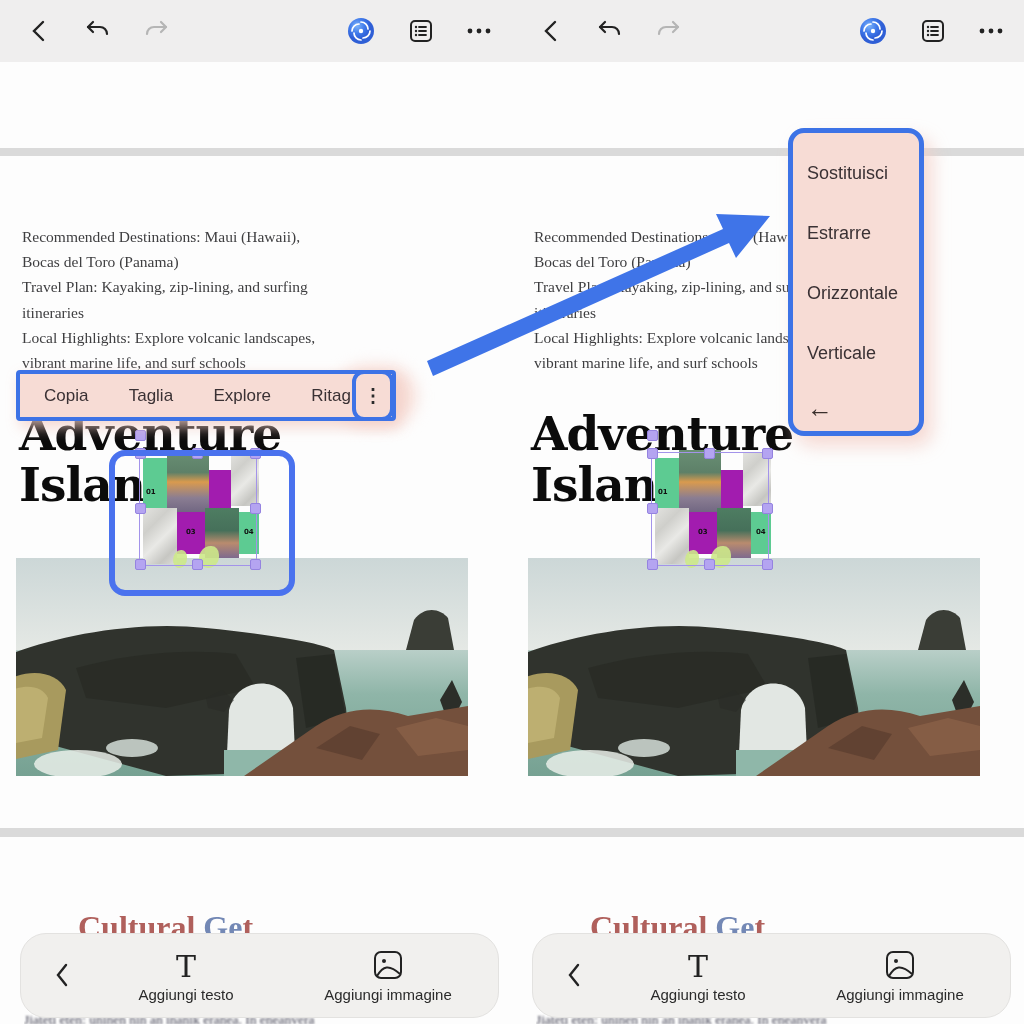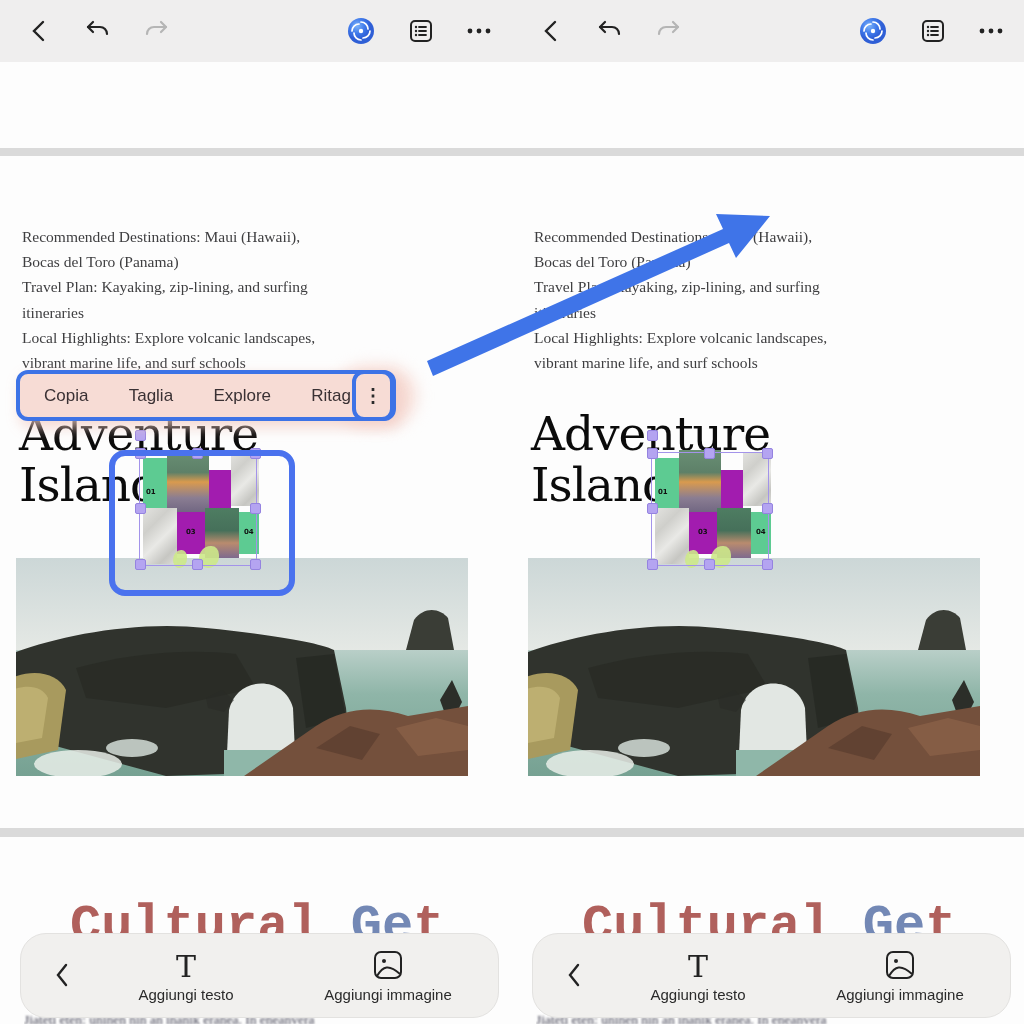--- a/index.html
+++ b/index.html
@@ -13,21 +13,21 @@
   .tb-btn{position:absolute;top:14px;width:34px;height:34px;display:flex;align-items:center;justify-content:center;}
   .divider{position:absolute;left:0;width:512px;background:#dadada;z-index:1;}
   .div1{top:148px;height:8px;} .div2{top:828px;height:9px;}
 
   
   .doc-text{position:absolute;left:22px;top:224px;width:330px;z-index:2;
     font-family:"Liberation Serif",serif;font-size:15.5px;color:#3e3e40;}
   .doc-text span{display:block;line-height:25.2px;}
 
   .doc-title{position:absolute;left:19px;top:408px;z-index:2;font-family:"DejaVu Serif",serif;
-    font-weight:400;font-size:47px;line-height:51px;letter-spacing:-1px;color:#0b0b0b;}
+    font-weight:700;font-size:47px;line-height:51px;letter-spacing:-1px;color:#0b0b0b;}
   .doc-title span{display:block;}
 
   
   .collage{position:absolute;left:143px;top:450px;width:116px;height:114px;z-index:6;padding-left:20px;}
   .cblock{position:absolute;}
   .green{background:#5dcb92;} .purple{background:#a21caf;}
   .sketch{background:linear-gradient(135deg,#e3e3e0 0%,#cfcfcb 30%,#e9e9e6 55%,#c6c6c2 80%,#dededa 100%);}
   .photo1{background:linear-gradient(180deg,#6a8f74 0%,#5d8068 35%,#d99a4e 50%,#8a7d92 75%,#6e6480 100%);}
   .photo2{background:linear-gradient(180deg,#4e7d62 0%,#46705a 45%,#b98b6e 70%,#7e6a8e 100%);}
   .clabel{position:absolute;font-size:7px;font-weight:bold;color:#101010;font-family:"DejaVu Sans",sans-serif;}
@@ -40,40 +40,40 @@
   .hilite{position:absolute;left:109px;top:450px;width:174px;height:134px;border:6px solid #4a72ee;
           border-radius:16px;z-index:40;}
 
   
   .land{position:absolute;left:16px;top:558px;width:452px;height:218px;z-index:3;}
 
   
   .halo{position:absolute;left:336px;top:366px;width:80px;height:60px;background:#f7dcd5;border-radius:30px;
         filter:blur(8px);z-index:44;}
   .ctx{position:absolute;left:16px;top:370px;width:324px;height:43px;background:#f7dcd5;border:4px solid #3d73e6;
-       border-radius:12px;display:flex;align-items:center;justify-content:space-between;padding:0 24px;z-index:45;
+       border-radius:4px;display:flex;align-items:center;justify-content:space-between;padding:0 24px;z-index:45;
        box-shadow:4px 6px 14px rgba(243,205,198,.8);}
   .ctx-item{font-size:17px;color:#3a3134;cursor:pointer;}
   .dots-btn{position:absolute;left:352px;top:370px;width:34px;height:43px;background:#f7dcd5;border:4px solid #3d73e6;
        border-radius:12px;display:flex;align-items:center;justify-content:center;z-index:45;
        font-size:19px;font-weight:bold;color:#2b2b2b;letter-spacing:0;}
 
   
   .popup{position:absolute;left:276px;top:128px;width:112px;height:288px;background:#f7dcd5;border:5px solid #3d73e6;
        border-radius:16px;z-index:45;padding:10px 0 0 14px;box-shadow:8px 10px 18px rgba(243,205,198,.75);}
   .popup-item{height:60px;display:flex;align-items:center;font-size:18px;color:#3a3134;cursor:pointer;}
   .popup-back{height:50px;display:flex;align-items:center;font-size:26px;color:#3a2f2c;cursor:pointer;}
 
   
   .arrow-svg{position:absolute;left:0;top:0;z-index:70;pointer-events:none;}
 
   
   .heading-clip{position:absolute;left:62px;top:897px;width:420px;height:37px;overflow:hidden;z-index:10;}
-  .heading-clip .ht{position:absolute;left:8px;top:6px;font-family:Liberation Mono, monospace;font-weight:800;
-       font-size:52px;line-height:48px;letter-spacing:0;white-space:nowrap;}
+  .heading-clip .ht{position:absolute;left:16px;top:6px;font-family:Liberation Serif, serif;font-weight:800;
+       font-size:32px;line-height:48px;letter-spacing:0;white-space:nowrap;}
   .hm{color:#b0605c;} .hb{color:#7388b5;}
 
   .btoolbar{position:absolute;left:20px;top:933px;width:477px;height:83px;background:#f1f0ee;border:1px solid #e3e2e0;
        border-radius:26px;z-index:50;}
   .bt-back{position:absolute;left:26px;top:24px;width:30px;height:34px;display:flex;align-items:center;justify-content:center;}
   .bt-group{position:absolute;top:10px;width:160px;text-align:center;}
   .bt-g1{left:85px;} .bt-g2{left:287px;}
   .bt-icon{height:38px;display:flex;align-items:flex-end;justify-content:center;}
   .bt-label{margin-top:4px;font-size:15px;color:#2a2a2a;}
   .t-glyph{font-family:"DejaVu Serif",serif;font-size:30px;line-height:30px;color:#222;}
@@ -390,20 +390,27 @@
       <path d="M-5,120 C20,110 42,116 50,132 L42,192 L-5,202 Z" fill="#a89a5e"></path>
       <path d="M-5,132 C12,126 26,128 32,140 L26,180 L-5,186 Z" fill="#c2b476" opacity="0.8"></path>
       <ellipse cx="62" cy="206" rx="44" ry="14" fill="#e9efe9" opacity="0.85"></ellipse>
       <ellipse cx="116" cy="190" rx="26" ry="9" fill="#dfe8e2" opacity="0.8"></ellipse>
       <path d="M228,218 L300,168 C330,148 362,148 392,158 L452,148 L452,218 Z" fill="#74503c"></path>
       <path d="M300,190 l34,-22 30,8 -18,26 Z" fill="#5d3f2f" opacity="0.8"></path>
       <path d="M380,170 l40,-10 32,8 0,24 -50,6 Z" fill="#8a6047" opacity="0.8"></path>
       <path d="M190,140 l16,-8 12,10 -10,12 -16,-4 Z" fill="#2a2c26" opacity="0.6"></path>
     </svg>
 
+    <div class="popup">
+      <div class="popup-item">Sostituisci</div>
+      <div class="popup-item">Estrarre</div>
+      <div class="popup-item">Orizzontale</div>
+      <div class="popup-item">Verticale</div>
+      <div class="popup-back">←</div>
+    </div>
 
     <div class="heading-clip">
       <div class="ht"><span class="hm">Cultural </span><span class="hb">Ge</span><span class="hm">t</span></div>
     </div>
 
     <div class="btoolbar">
       <div class="bt-back">
         <svg width="16" height="26" viewBox="0 0 16 26">
             <path d="M12 3 L4 13 l8 10" fill="none" stroke="#222" stroke-width="2.4" stroke-linecap="round"></path>
           </svg>

